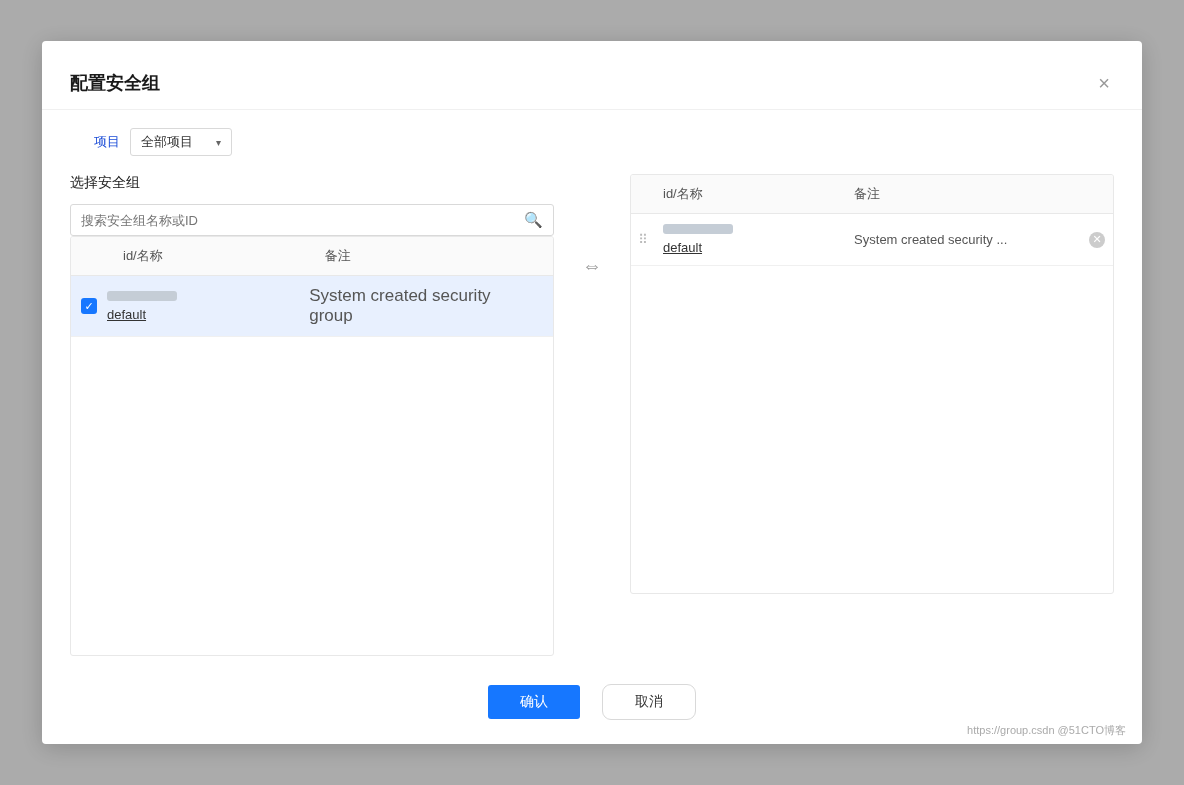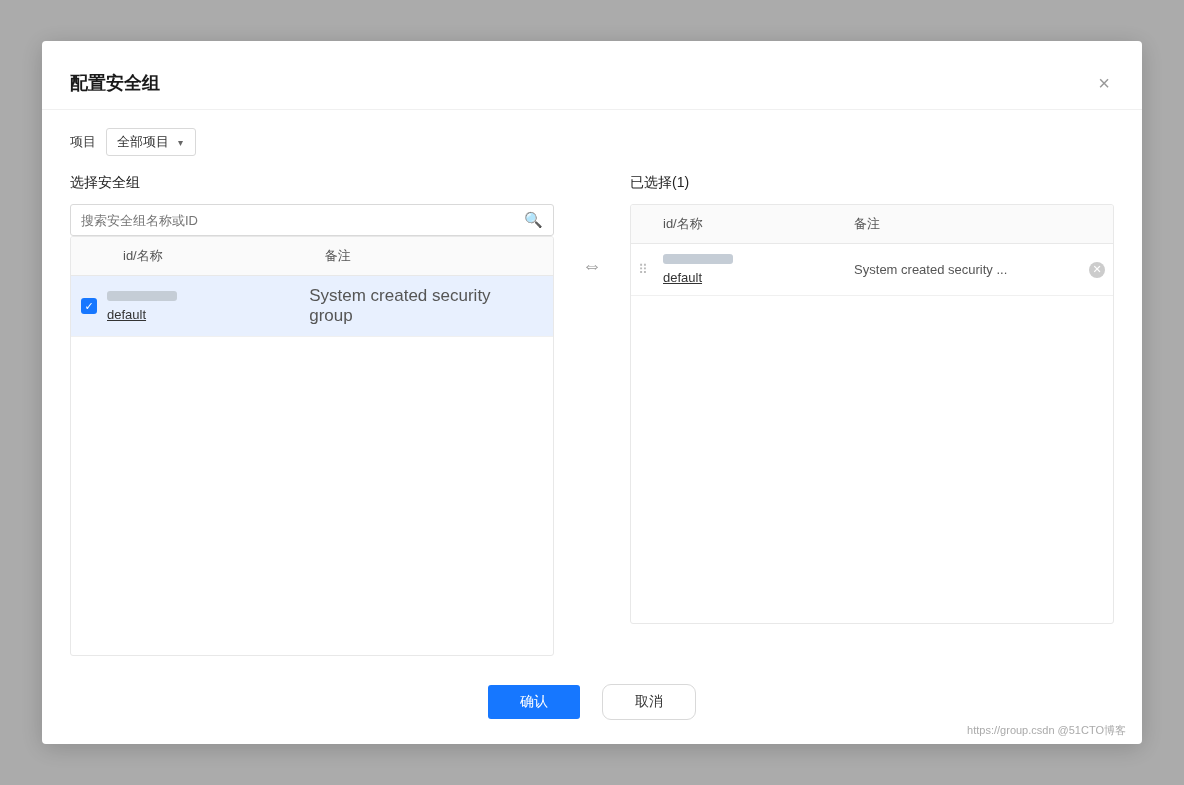--- a/index.html
+++ b/index.html
@@ -55,34 +55,35 @@
       padding: 18px 28px 0 28px;
     }
     .project-row {
       display: flex;
       align-items: center;
       margin-bottom: 18px;
       gap: 10px;
     }
     .project-label {
       font-size: 13px;
-      color: #404040;
+      color: #1d4ed8;
       white-space: nowrap;
+      margin-left: 24px;
     }
     .project-select {
       display: flex;
       align-items: center;
       border: 1px solid #d9d9d9;
       border-radius: 3px;
       padding: 4px 10px;
       font-size: 13px;
       color: #333;
       background: #fff;
       cursor: pointer;
-      gap: 9px;
+      gap: 23px;
       min-width: 90px;
     }
     .chevron-icon { font-size: 10px; color: #666; }
     .search-box {
       display: flex;
       align-items: center;
       border: 1px solid #d9d9d9;
       border-radius: 3px;
       padding: 6px 10px;
       margin-bottom: 0;
@@ -334,23 +335,20 @@
               <div class="col-note-val">System created security group</div>
             </div>
           </div>
         </div>
 
         <div class="middle-arrow">
           <span class="arrow-icon">⇔</span>
         </div>
 
         <div class="right-panel">
-          <div class="section-title">
-            <span>已选择</span><span>(1)</span>
-          </div>
 
           <div class="right-table-wrapper">
 
             <div class="right-table-header">
               <div class="right-col-drag"></div>
               <div class="right-col-id">id/名称</div>
               <div class="right-col-note">备注</div>
               <div class="right-col-del"></div>
             </div>
 

